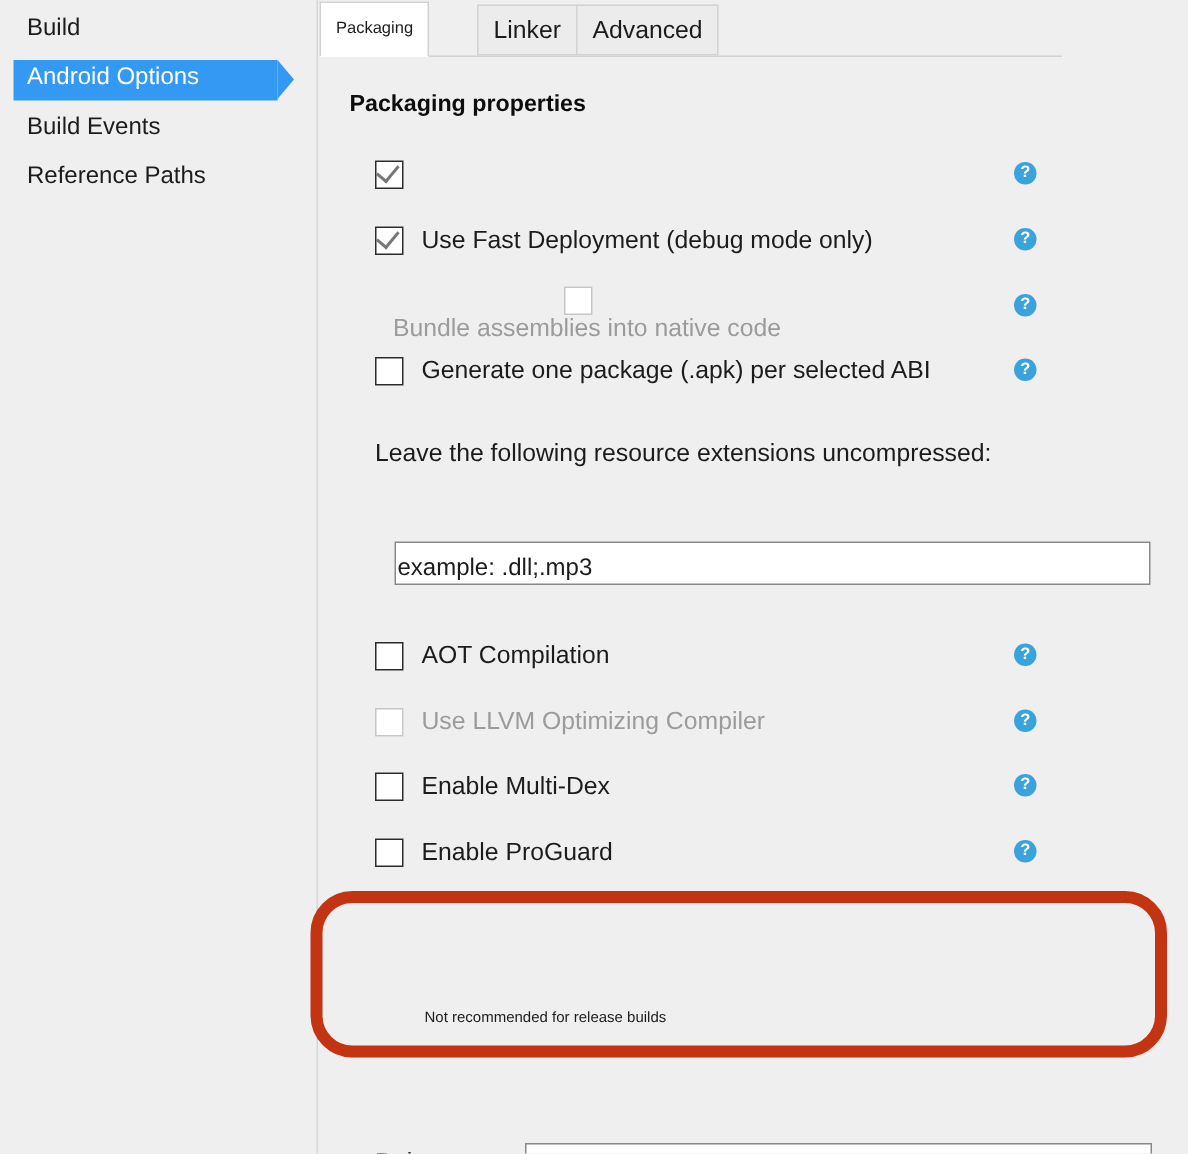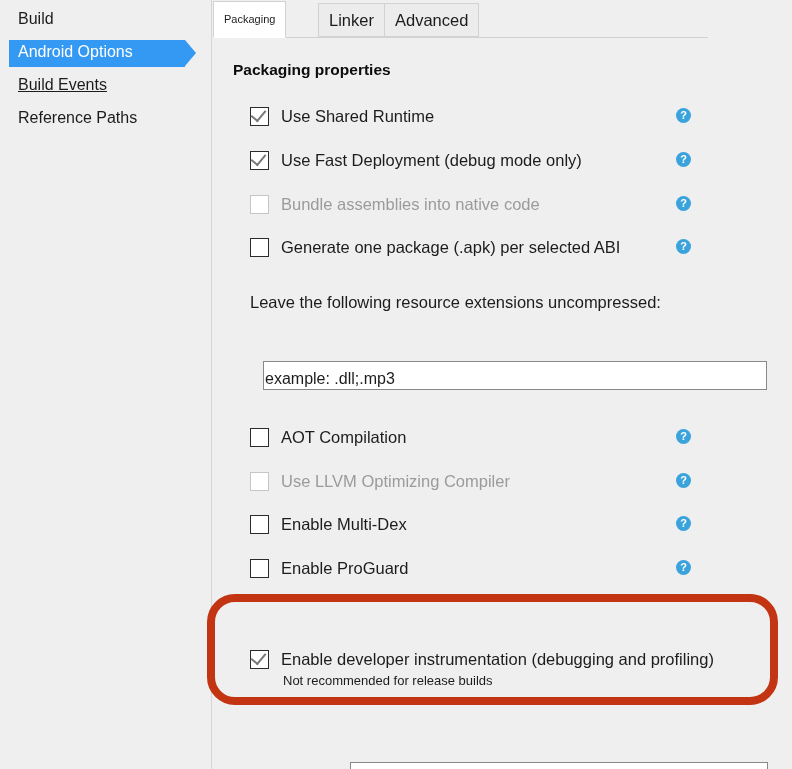--- a/index.html
+++ b/index.html
@@ -56,21 +56,21 @@
     border-left: 11px solid #3399f3;
     z-index: 0;
   }
   .side-item .side-label {
     position: relative;
     z-index: 1;
   }
   #side-list { padding-top: 4px; }
   .side-item:nth-child(1) { margin-bottom: 3px; }
   .side-item:nth-child(2) { margin-bottom: 3px; }
-  .side-item:nth-child(3) { margin-bottom: 3px; text-decoration: underline; }
+  .side-item:nth-child(3) { margin-bottom: 3px; }
 
   
   #tabstrip {
     position: absolute;
     left: 213px; top: 0;
     width: 579px;
     height: 40px;
     background: #efefef;
   }
   .tab {
@@ -173,21 +173,21 @@
 
   
   .statictext {
     position: absolute;
     font-size: 16.5px;
     color: #1c1c1c;
     white-space: nowrap;
   }
   .smalltext {
     position: absolute;
-    font-size: 13px;
+    font-size: 10px;
     color: #1c1c1c;
     white-space: nowrap;
   }
 
   
   #ext-input {
     position: absolute;
     left: 50px; top: 323px;
     width: 504px; height: 29px;
     box-sizing: border-box;
@@ -263,33 +263,32 @@
 </div>
 
 <div id="panel">
 
   <div class="group-title" style="left:20px; top:23px;">Packaging properties</div>
 
   <div class="cbrow" style="top:65px;">
     <span class="cbox">
       <span class="tick"></span>
     </span>
-    <span class="cblabel">Use Shared Runtime</span>
   </div>
   <div class="help" style="left:463px; top:70px;">?</div>
 
   <div class="cbrow" style="top:109px;">
     <span class="cbox">
       <span class="tick"></span>
     </span>
     <span class="cblabel">Use Fast Deployment (debug mode only)</span>
   </div>
   <div class="help" style="left:463px; top:114px;">?</div>
 
-  <div class="cbrow" style="top:153px;">
+  <div class="cbrow" style="top:153px;flex-direction:column;">
     <span class="cbox disabled"></span>
     <span class="cblabel disabled">Bundle assemblies into native code</span>
   </div>
   <div class="help" style="left:463px; top:158px;">?</div>
 
   <div class="cbrow" style="top:196px;">
     <span class="cbox"></span>
     <span class="cblabel">Generate one package (.apk) per selected ABI</span>
   </div>
   <div class="help" style="left:463px; top:201px;">?</div>
@@ -318,26 +317,20 @@
   </div>
   <div class="help" style="left:463px; top:478px;">?</div>
 
   <div class="cbrow" style="top:517px;">
     <span class="cbox"></span>
     <span class="cblabel">Enable ProGuard</span>
   </div>
   <div class="help" style="left:463px; top:522px;">?</div>
 
 
-  <div class="cbrow" style="top:608px;">
-    <span class="cbox">
-      <span class="tick"></span>
-    </span>
-    <span class="cblabel">Enable developer instrumentation (debugging and profiling)</span>
-  </div>
 
   <div class="smalltext" style="left:70px; top:635px;">Not recommended for release builds</div>
 
   <div class="statictext" style="left:37px; top:728px;">Debugger</div>
 
   <div id="debugger-combo">
     <span class="combo-val">Xamarin</span>
 
   </div>
 

